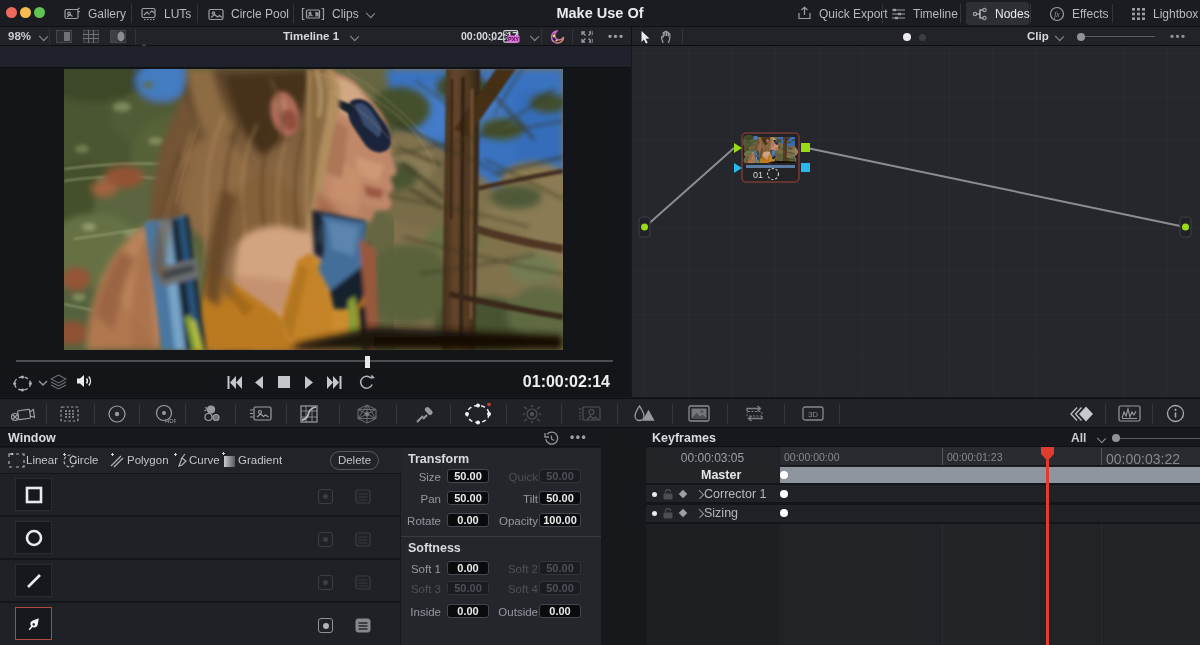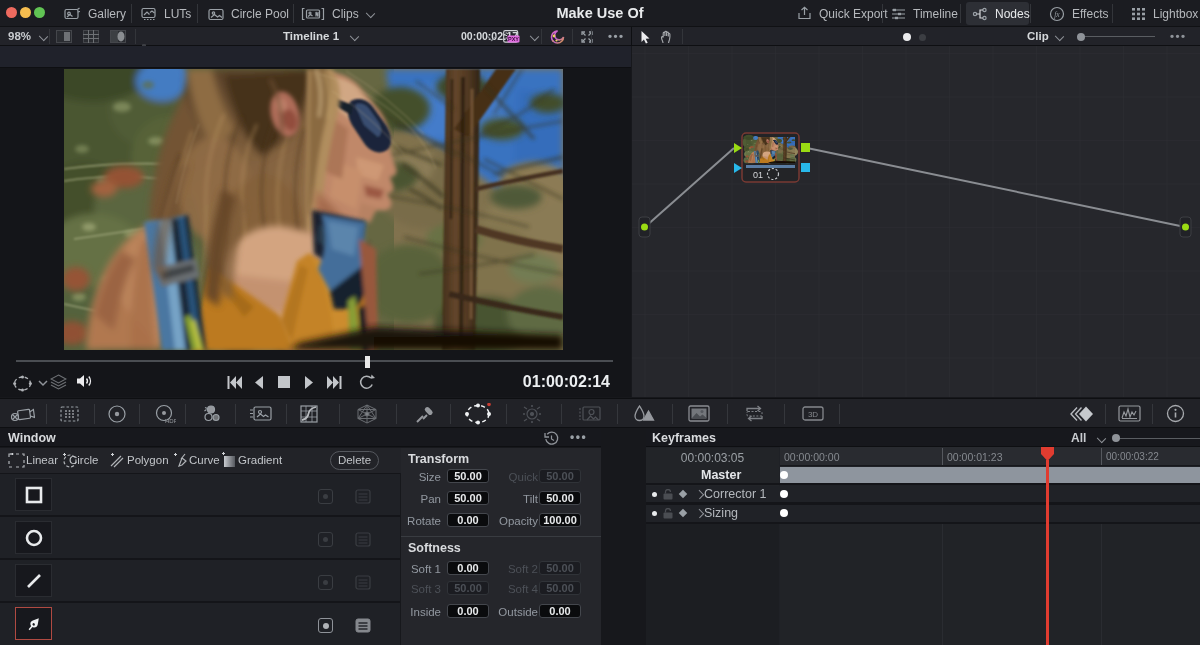--- a/index.html
+++ b/index.html
@@ -864,21 +864,21 @@
             <path d="M3 1v9M10 5.5H4M6.5 3l-3 2.5 3 2.5" stroke="#7e8186" fill="none"></path>
           </svg></div>
     </div>
 
     <div class="abs" style="left:0;top:19px;width:133px;height:197px;background:#222428;"></div>
     <div class="abs" style="left:0px;top:22px;width:133px;height:16px;color:#9ba0a5;font-size:12px;text-align:center;">00:00:03:05</div>
 
     <div class="abs" style="left:134px;top:18px;width:464px;height:19px;background:#292b30;border-bottom:1px solid #17181c;"></div>
     <div class="abs" style="left:138px;top:22px;color:#85898f;font-size:10.5px;">00:00:00:00</div>
     <div class="abs" style="left:301px;top:22px;color:#85898f;font-size:10.5px;">00:00:01:23</div>
-    <div class="abs" style="left:460px;top:22px;color:#85898f;font-size:10px;">00:00:03:22</div>
+    <div class="abs" style="left:460px;top:22px;color:#85898f;font-size:14px;">00:00:03:22</div>
     <div class="abs" style="left:296px;top:19px;width:1px;height:17px;background:#55585e;"></div>
     <div class="abs" style="left:455px;top:19px;width:1px;height:17px;background:#55585e;"></div>
 
     <div class="krow" style="top:38px;height:16px;">
       <div class="abs" style="left:55px;top:1px;color:#e4e6e9;font-weight:bold;font-size:12.5px;">Master</div>
       <div class="abs" style="left:134px;top:0;width:464px;height:16px;background:#8e959e;"></div>
       <div class="abs" style="left:134px;top:4px;width:8px;height:8px;background:#fff;border-radius:50%;"></div>
     </div>
     <div class="abs" style="left:0;top:54px;width:598px;height:2px;background:#141519;"></div>
     <div class="krow" style="top:57px;height:16px;background:#202227;">

